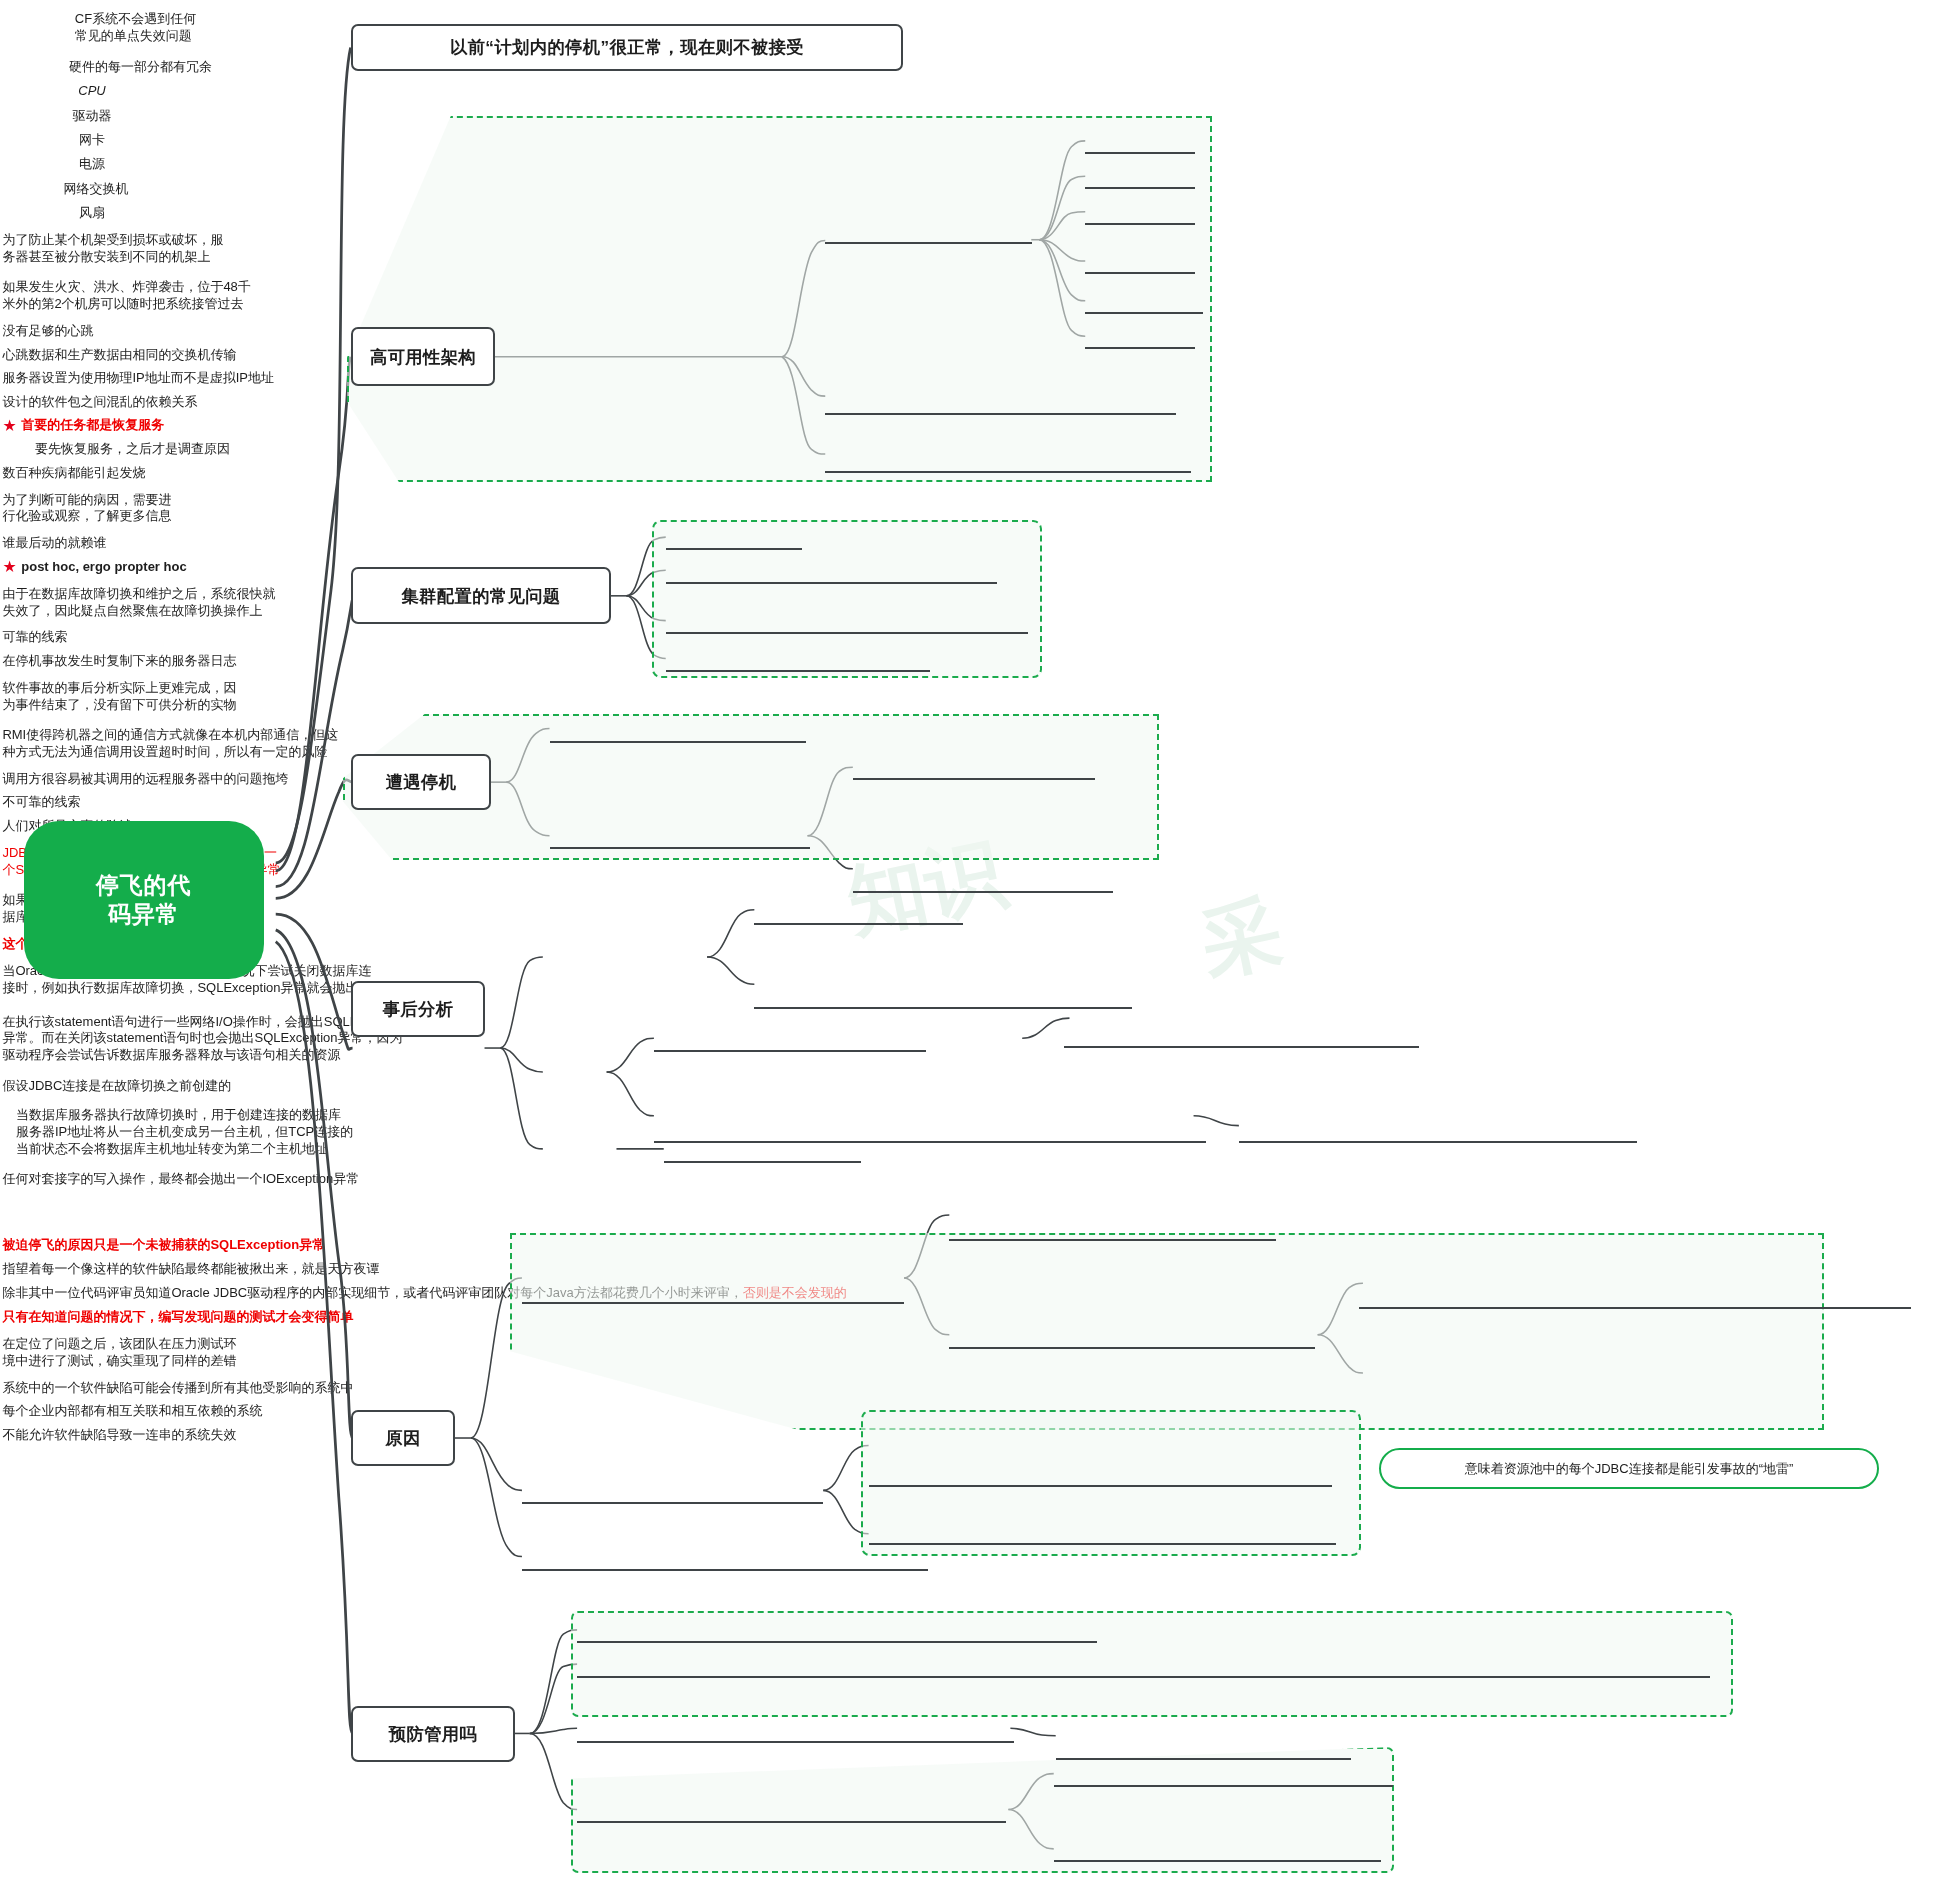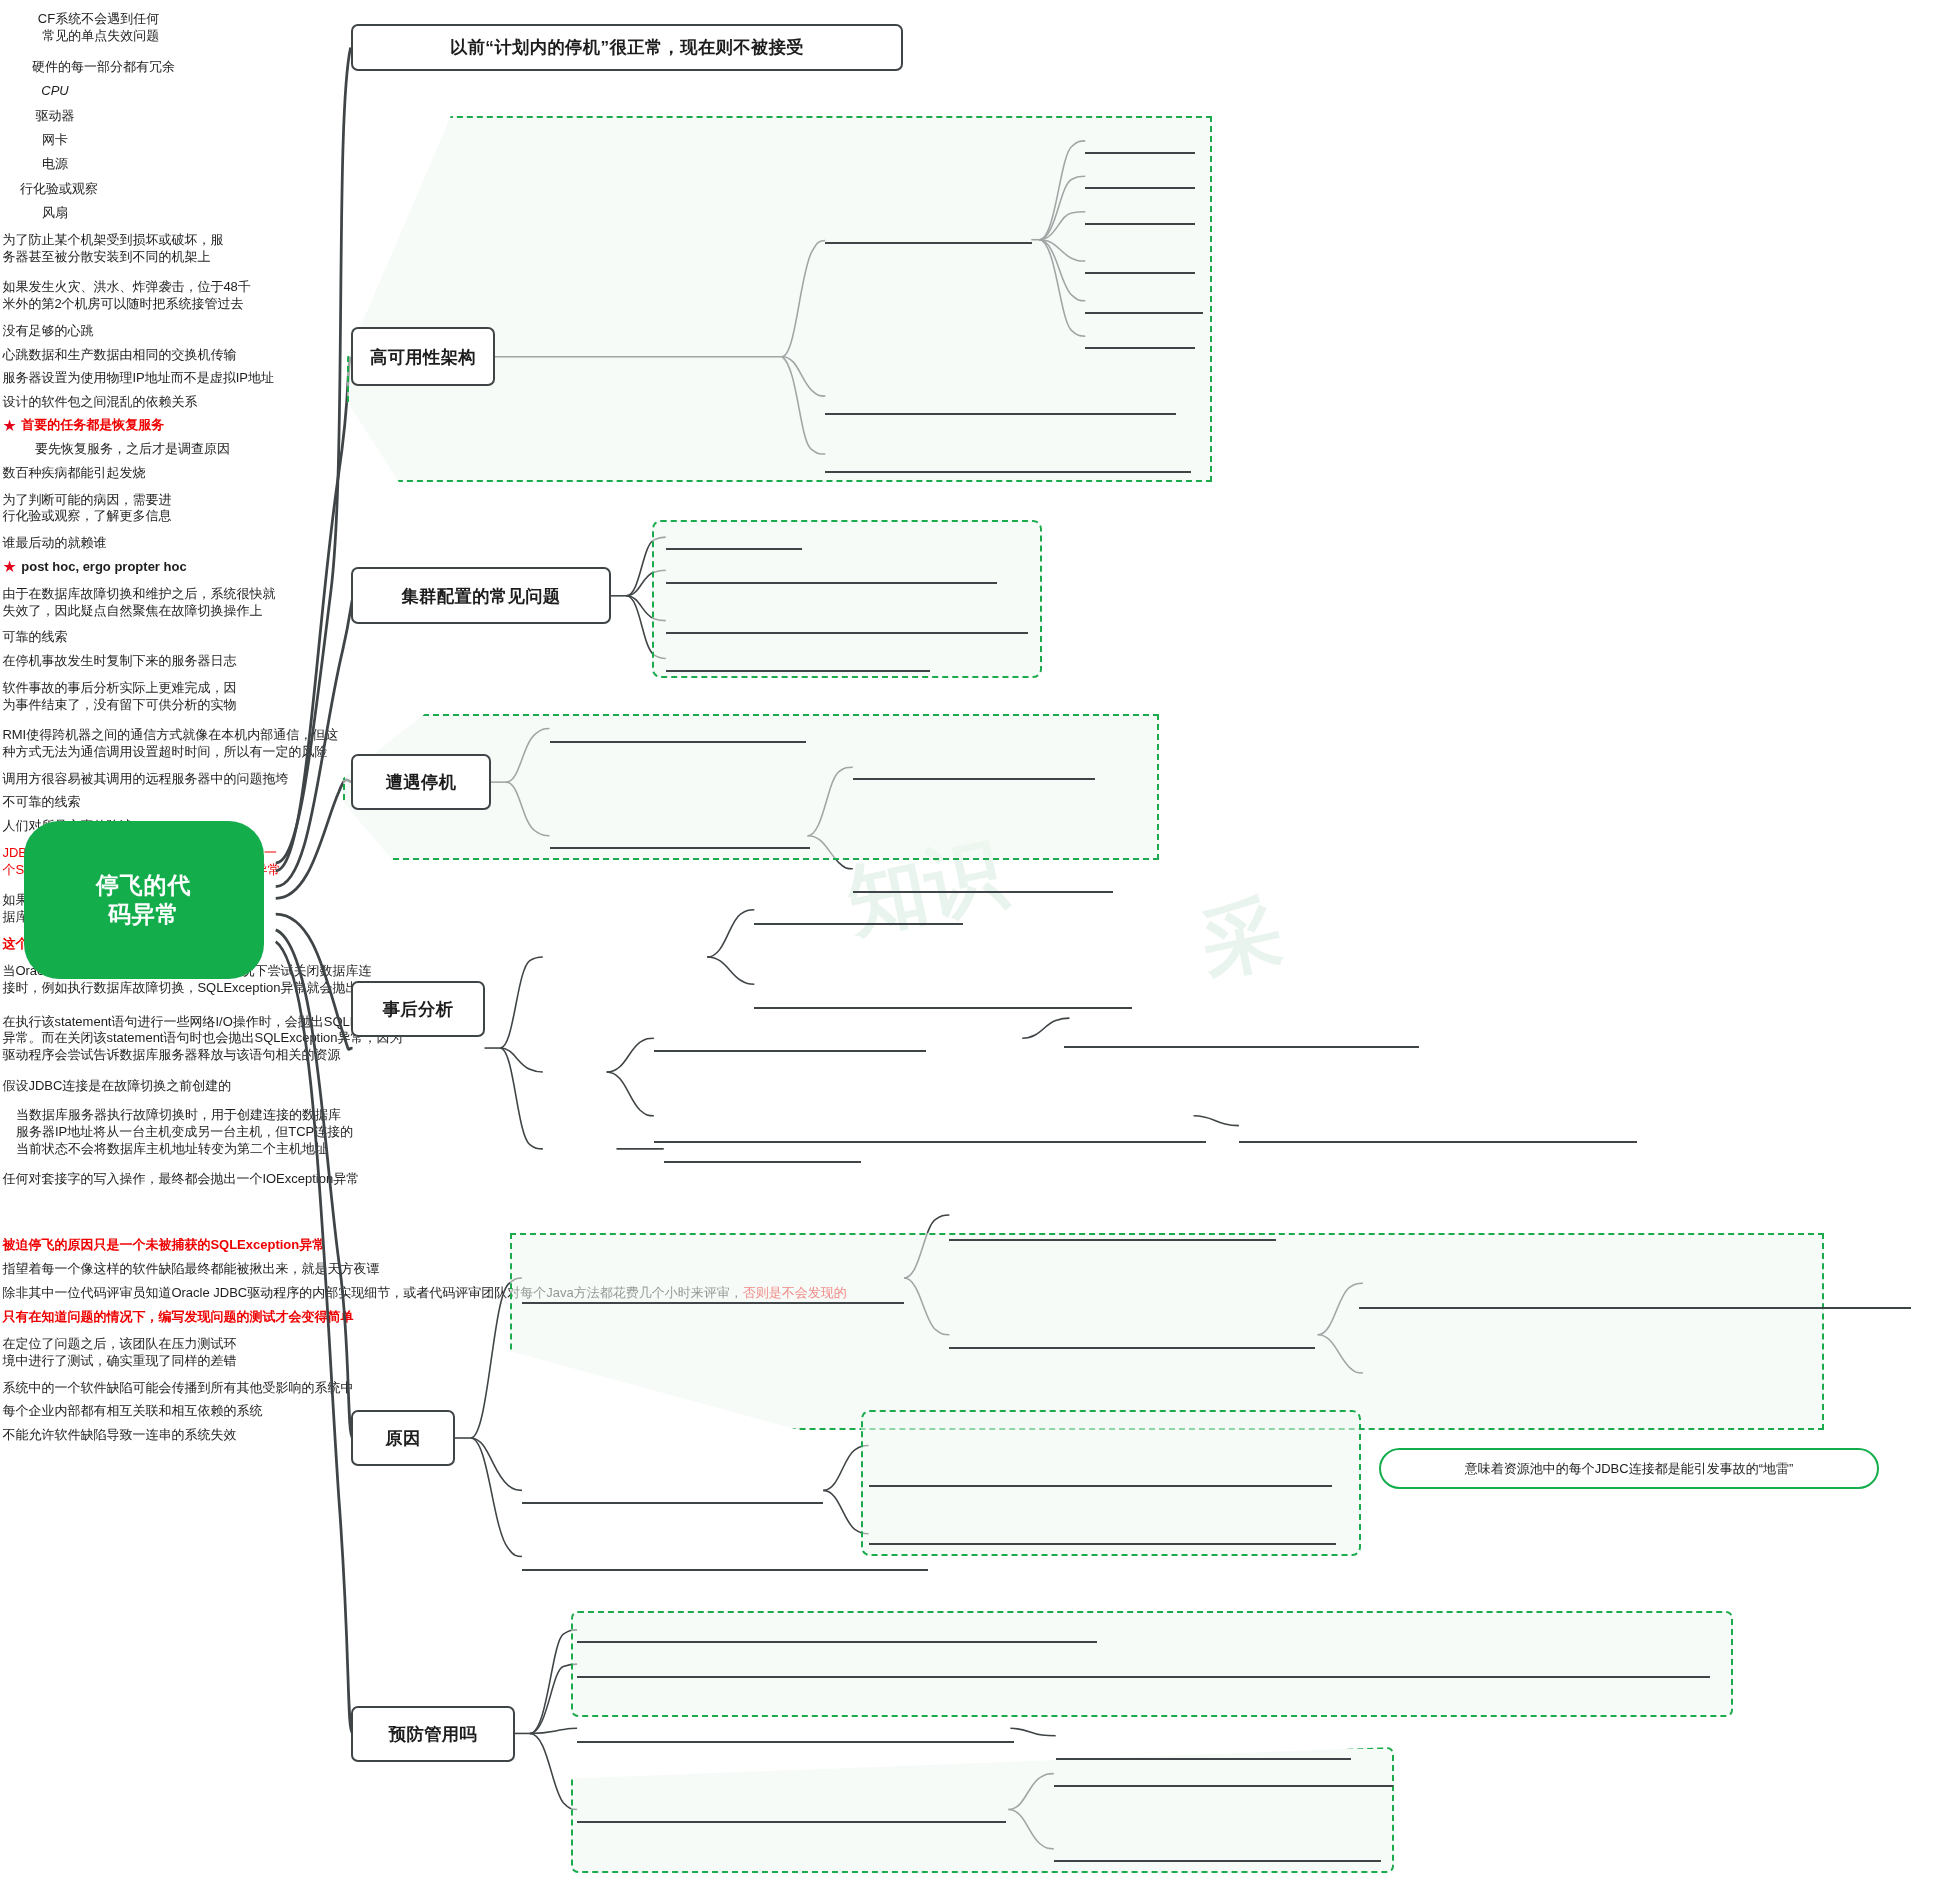--- a/index.html
+++ b/index.html
@@ -22,21 +22,21 @@
     font-weight:bold;color:#1d1d1d;padding:3.9px 8.7px;
     font-size:17.3px;letter-spacing:0.4px;
   }
 
   .leaf{
     background:rgba(255,255,255,0.88);
     color:#1d1d1d;font-size:13px;line-height:1.30;
     padding:1.6px 2.4px;box-sizing:border-box;
     display:flex;align-items:center;
   }
-  .leaf.center{justify-content:center;text-align:right;}
+  .leaf.center{justify-content:center;text-align:left;margin-left:37px;}
   .leaf.left{justify-content:flex-start;text-align:left;}
   .leaf.red{color:#ef0000;font-weight:bold;}
   .leaf.redplain{color:#ef0000;}
   .leaf.bold{font-weight:bold;}
 
   
   .star{color:#e3001b;font-size:15.8px;margin-right:4.7px;line-height:1;display:inline-block;}
 
   
   .hull{position:absolute;border:2.4px dashed #1bab4d;background:rgba(240,248,243,0.55);box-sizing:border-box;}
@@ -185,21 +185,21 @@
 
   <div class="leaf center" style="left:1085px;top:164px;width:110px;height:24.4px;">驱动器</div>
   <div class="ul" style="left:1085px;top:187px;width:110px;"></div>
 
   <div class="leaf center" style="left:1085px;top:199px;width:110px;height:24.4px;">网卡</div>
   <div class="ul" style="left:1085px;top:223px;width:110px;"></div>
 
   <div class="leaf center" style="left:1085px;top:249px;width:110px;height:24.4px;">电源</div>
   <div class="ul" style="left:1085px;top:272px;width:110px;"></div>
 
-  <div class="leaf center" style="left:1085px;top:288px;width:118px;height:24.4px;">行化验或观察</div>
+  <div class="leaf center" style="left:1085px;top:288px;width:118px;height:24.4px;">网络交换机</div>
   <div class="ul" style="left:1085px;top:312px;width:118px;"></div>
 
   <div class="leaf center" style="left:1085px;top:324px;width:110px;height:24.4px;">风扇</div>
   <div class="ul" style="left:1085px;top:347px;width:110px;"></div>
 
   <div class="leaf left" style="left:825px;top:366px;width:351px;height:47px;white-space:pre-line;">为了防止某个机架受到损坏或破坏，服
 务器甚至被分散安装到不同的机架上</div>
   <div class="ul" style="left:825px;top:413px;width:351px;"></div>
 
   <div class="leaf left" style="left:825px;top:425px;width:366px;height:47px;white-space:pre-line;">如果发生火灾、洪水、炸弹袭击，位于48千

